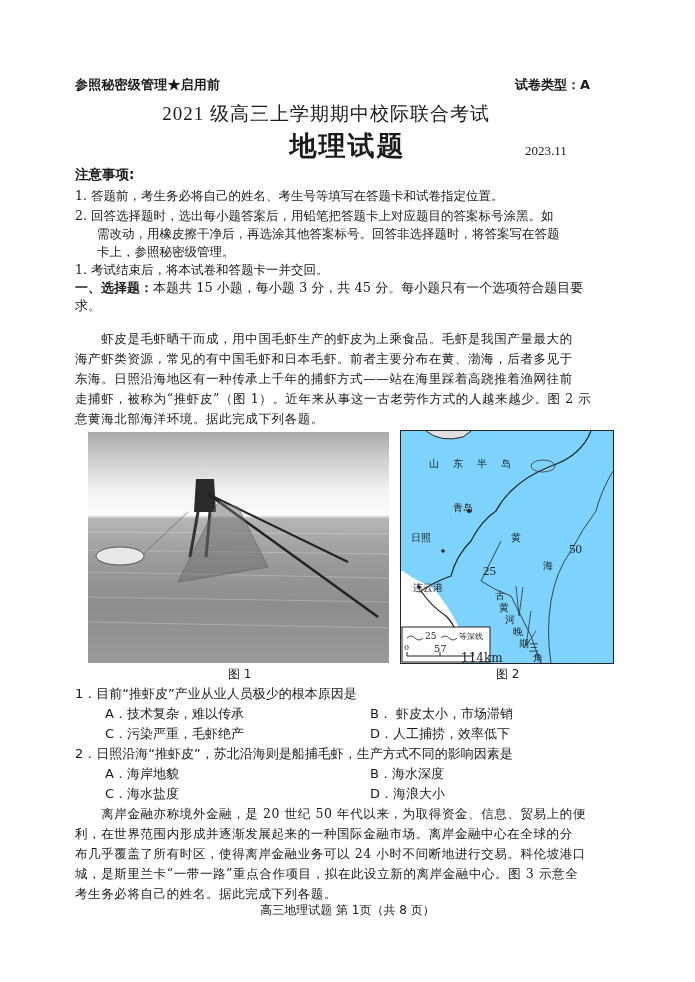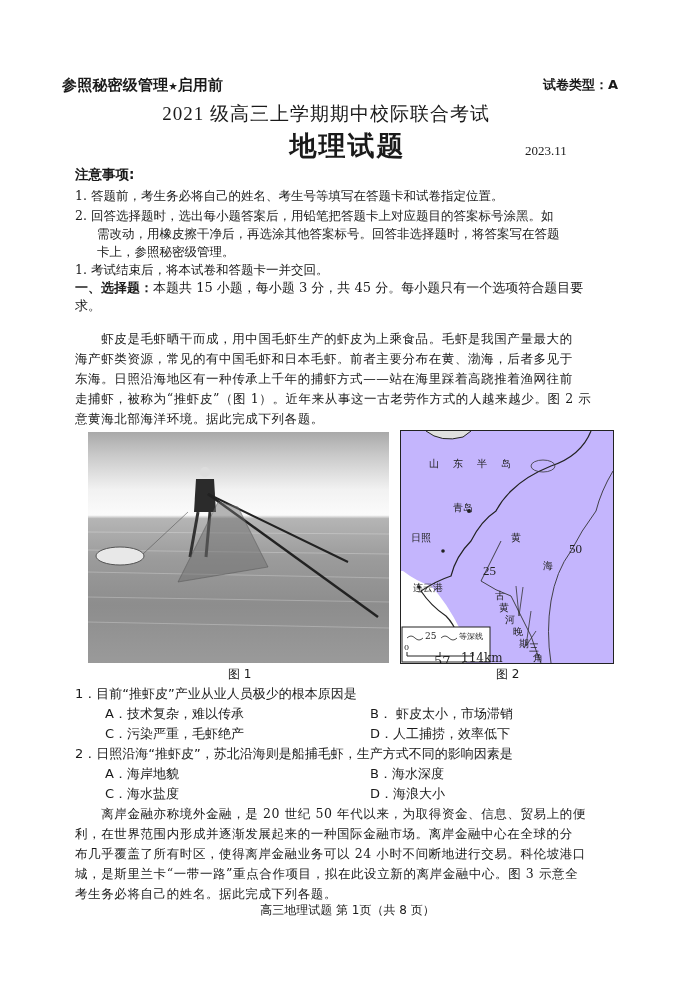--- a/index.html
+++ b/index.html
@@ -2,38 +2,38 @@
 <html><head>
 <meta charset="utf-8">
 <style>
   html, body { margin: 0; padding: 0; background: #ffffff; }
   body {
     width: 695px; height: 982px; position: relative; overflow: hidden;
     font-family: "DejaVu Serif", "Liberation Serif", serif;
     color: #1a1a1a;
   }
   .abs { position: absolute; }
-  .hdr-left { left: 62px; top: 76px; font-size: 15px; font-family: Liberation Mono, monospace; font-weight: bold; letter-spacing: 0.2px; }
-  .hdr-right { left: 543px; top: 76px; font-size: 13px; font-family: "DejaVu Sans", sans-serif; font-weight: bold; }
+  .hdr-left { left: 75px; top: 76px; font-size: 13px; font-family: Liberation Serif, serif; font-weight: bold; letter-spacing: 0.2px; }
+  .hdr-right { left: 515px; top: 76px; font-size: 13px; font-family: "DejaVu Sans", sans-serif; font-weight: bold; }
   .subtitle { left: 0; width: 652px; top: 101px; text-align: center; font-size: 19px; font-family: "Liberation Serif", serif; letter-spacing: 1px; }
   .title { left: 0; width: 695px; top: 128px; text-align: center; font-size: 27px; font-family: "DejaVu Sans", sans-serif; font-weight: bold; letter-spacing: 2px; }
   .date { left: 525px; top: 143px; font-size: 13px; font-family: "Liberation Serif", serif; text-align: right; }
   .notice-title { left: 75px; top: 166px; font-size: 13.5px; font-family: "DejaVu Sans", sans-serif; font-weight: bold; }
   .line { font-size: 12.5px; line-height: 20px; white-space: nowrap; }
   .notice { left: 75px; }
   .indent { left: 97px; }
   .section { left: 75px; font-size: 13px; }
   .section b { font-family: "DejaVu Sans", sans-serif; }
   .para { left: 75px; font-size: 12.5px; letter-spacing: 0.6px; }
   .fig1 {
     left: 88px; top: 432px; width: 301px; height: 231px; overflow: hidden;
     background: linear-gradient(to bottom, #a9a9a9 0%, #c9c9c9 10%, #f2f2f2 25%, #fbfbfb 36%, #b5b5b5 37.5%, #9b9b9b 55%, #8d8d8d 75%, #9a9a9a 100%);
   }
   .fig2 {
-    left: 400px; top: 430px; width: 212px; height: 232px; border: 1.5px solid #222; background: #c4b5fd; overflow: hidden;
+    left: 400px; top: 430px; width: 212px; height: 232px; border: 1.5px solid #222; background: #7dd3fc; overflow: hidden;
   }
   .caption { font-size: 12px; font-family: "DejaVu Sans", sans-serif; }
   .q { left: 75px; font-size: 13px; font-family: "DejaVu Sans", sans-serif; white-space: nowrap; text-align: center; }
   .opt { font-size: 13px; font-family: "DejaVu Sans", sans-serif; white-space: nowrap; }
   .optA { left: 105px; }
   .optB { left: 370px; }
   .footer { left: 0; width: 695px; top: 902px; text-align: center; font-size: 12px; font-family: "DejaVu Sans", sans-serif; }
   .maplabel { position: absolute; font-size: 10px; font-family: "DejaVu Serif", serif; color: #222; }
 </style>
 </head>
@@ -117,21 +117,21 @@
   <span class="maplabel" style="left:94px; top:158px">古</span>
   <span class="maplabel" style="left:98px; top:170px">黄</span>
   <span class="maplabel" style="left:104px; top:182px">河</span>
   <span class="maplabel" style="left:112px; top:194px">晚</span>
   <span class="maplabel" style="left:118px; top:206px">期</span>
   <span class="maplabel" style="left:128px; top:210px">三</span>
   <span class="maplabel" style="left:132px; top:220px">角</span>
   <span class="maplabel" style="left:24px; top:200px; font-size:9px">25</span>
   <span class="maplabel" style="left:58px; top:200px; font-size:8px">等深线</span>
   <span class="maplabel" style="left:3px; top:212px; font-size:8px">0</span>
-  <span class="maplabel" style="left:33px; top:223px; font-size:13px">57</span>
+  <span class="maplabel" style="left:33px; top:212px; font-size:10px">57</span>
   <span class="maplabel" style="left:60px; top:220px; font-size:12px">114km</span>
 </div>
 <div class="abs caption" style="left:496px; top:666px">图 2</div>
 
 <div class="abs q" style="top:685px">1．目前“推虾皮”产业从业人员极少的根本原因是</div>
 <div class="abs opt optA" style="top:705px">A．技术复杂，难以传承</div>
 <div class="abs opt optB" style="top:705px">B．  虾皮太小，市场滞销</div>
 <div class="abs opt optA" style="top:725px">C．污染严重，毛虾绝产</div>
 <div class="abs opt optB" style="top:725px">D．人工捕捞，效率低下</div>
 

